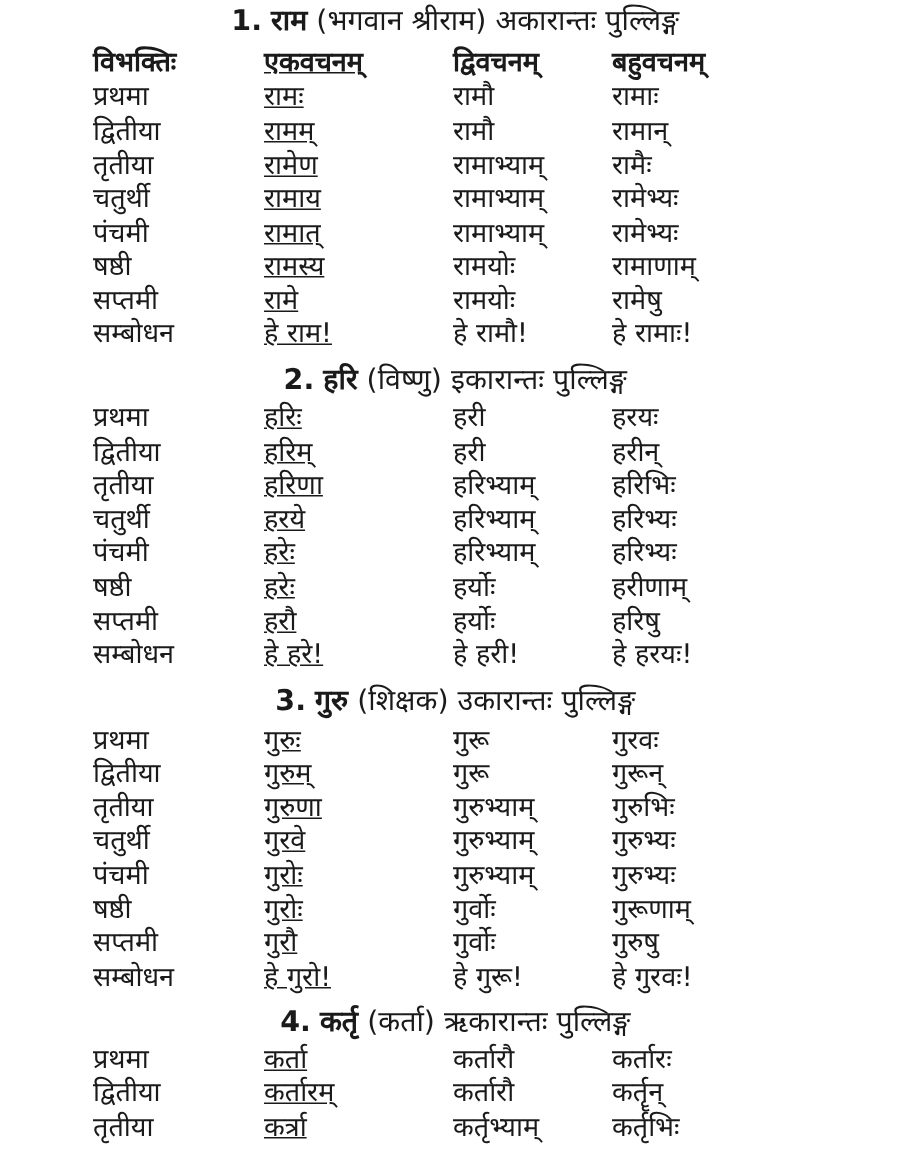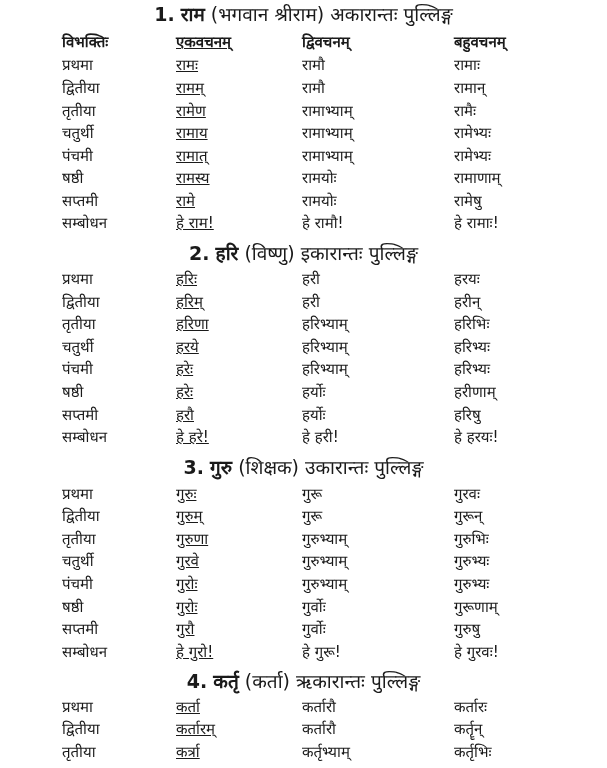--- a/index.html
+++ b/index.html
@@ -1,26 +1,26 @@
 <!DOCTYPE html>
 <html><head>
 <meta charset="utf-8">
 <style>
   html, body { margin: 0; padding: 0; background: #ffffff; }
   body { width: 607px; height: 768px; overflow: hidden; position: relative;
          font-family: "DejaVu Sans", "Liberation Sans", sans-serif; color: #1a1a1a; }
   .sec-title { position: absolute; left: 0; width: 607px; text-align: center;
                font-size: 19px; line-height: 26px; white-space: nowrap; }
   .sec-title .num, .sec-title .word { font-weight: bold; }
-  .row { position: absolute; left: 0; width: 607px; height: 22px; font-size: 15px; line-height: 22px; white-space: nowrap; }
+  .row { position: absolute; left: 0; width: 607px; height: 22px; font-size: 18px; line-height: 22px; white-space: nowrap; }
   .cell { position: absolute; top: 0; }
   .c0 { left: 62px; font-weight: normal; }
   .c1 { left: 176px; text-decoration: underline; }
   .c2 { left: 302px; text-align: center; }
-  .c3 { left: 454px; }
+  .c3 { left: 408px; }
   .hdr .cell { font-weight: bold; }
 </style>
 </head>
 <body>
 
 <div class="sec-title" style="top:1px">
   <span class="num">1.</span>
   <span class="word">राम</span>
   <span>(भगवान श्रीराम)</span>
   <span>अकारान्तः पुल्लिङ्ग</span>

